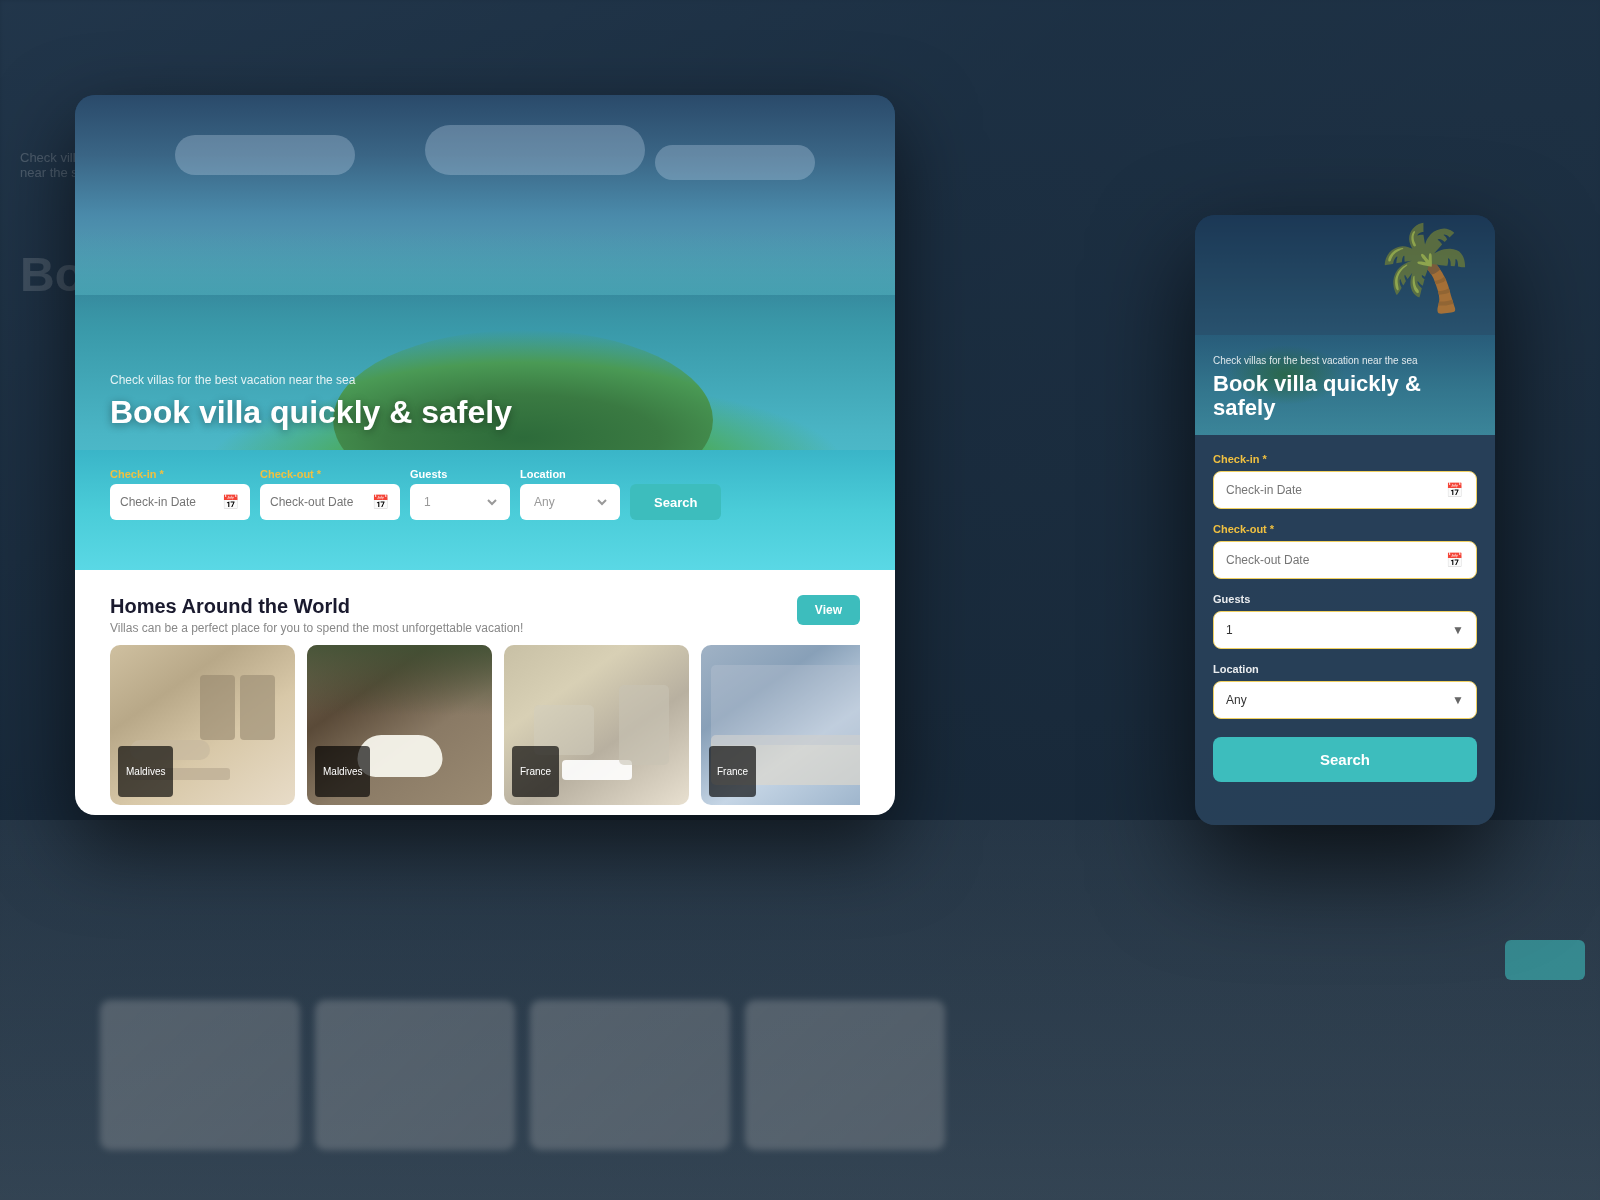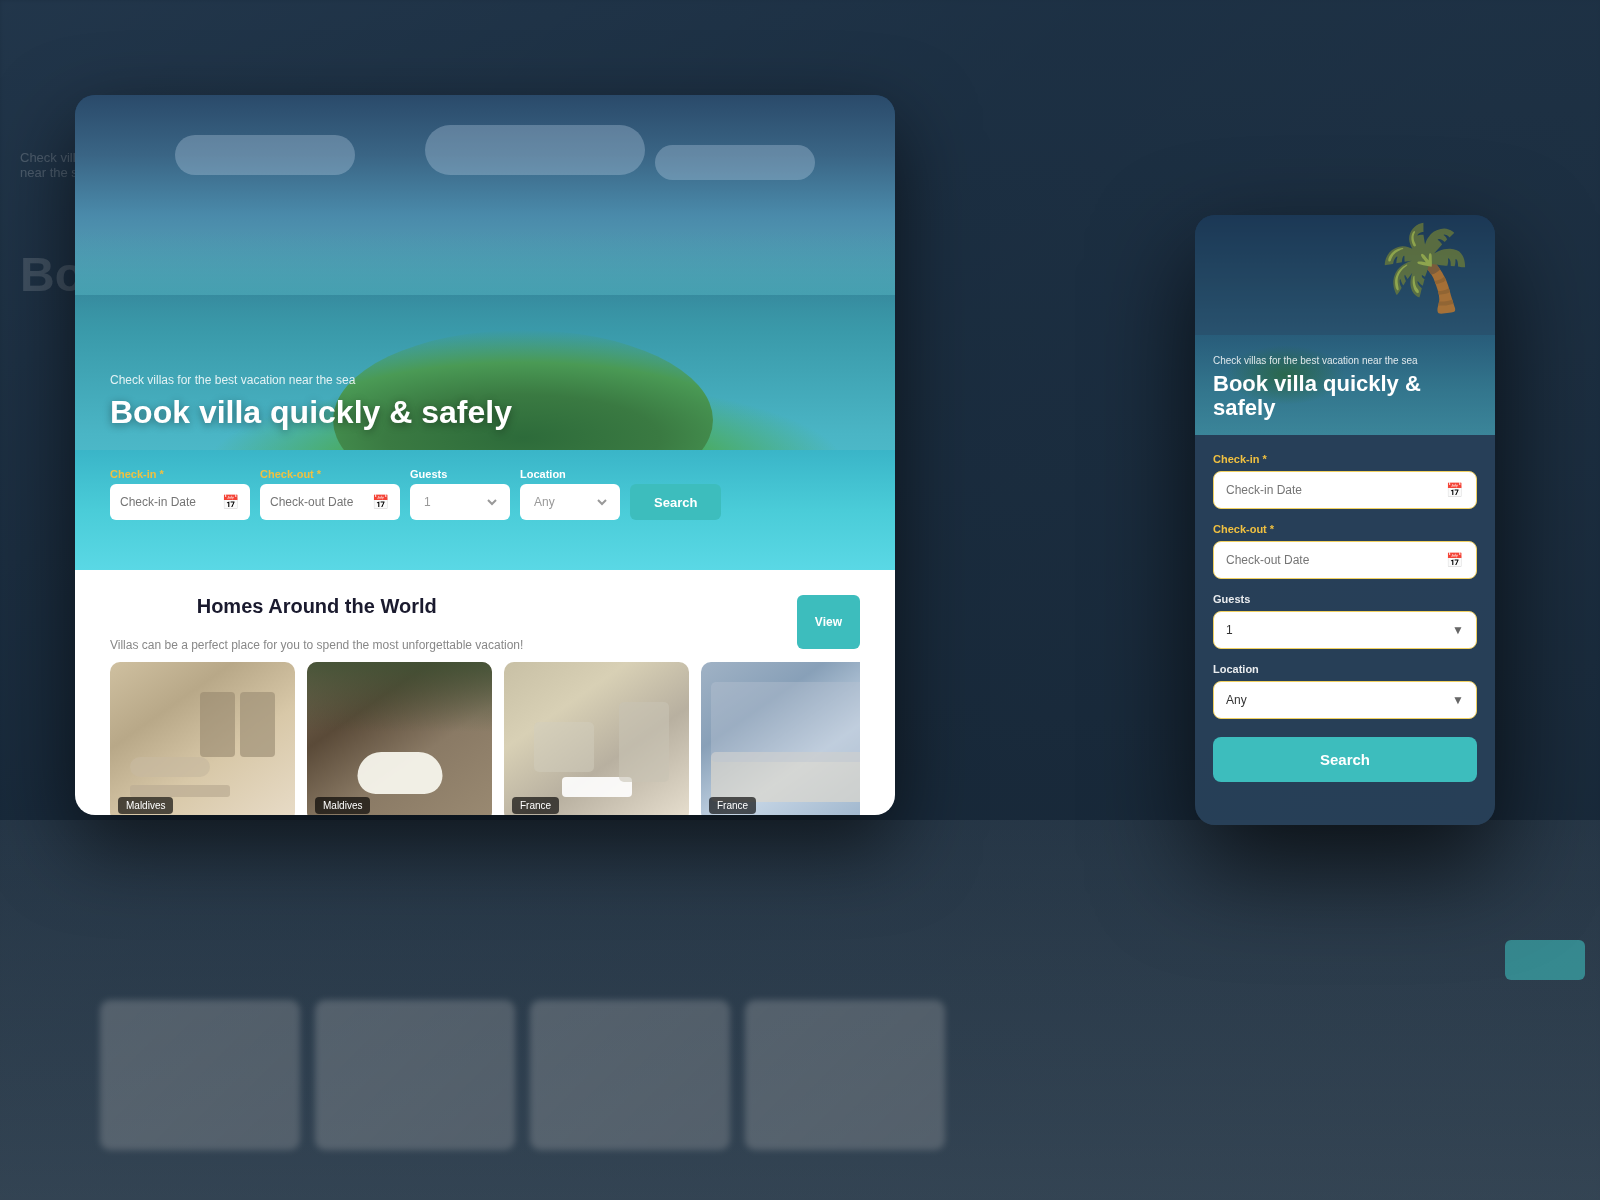--- a/index.html
+++ b/index.html
@@ -213,35 +213,34 @@
       display: flex;
       justify-content: space-between;
       align-items: flex-start;
       margin-bottom: 10px;
     }
 
     .section-title {
       font-size: 20px;
       font-weight: 800;
       color: #1a1a2e;
-      text-align: center;
     }
 
     .section-subtitle {
       font-size: 12px;
       color: #888;
-      margin-top: 20px;
+      margin-top: 3px;
     }
 
     .view-btn {
       background: #3dbdbd;
       color: white;
       border: none;
       border-radius: 6px;
-      padding: 20px 18px;
+      padding: 8px 18px;
       font-size: 12px;
       font-weight: 600;
       cursor: pointer;
     }
 
     .property-grid {
       display: flex;
       gap: 12px;
       overflow: hidden;
     }
@@ -255,21 +254,21 @@
       flex-shrink: 0;
     }
 
     .location-badge {
       position: absolute;
       bottom: 8px;
       left: 8px;
       background: rgba(0,0,0,0.65);
       color: white;
       font-size: 10px;
-      padding: 3px 8px;
+      padding: 20px 8px;
       border-radius: 4px;
     }
 
     
     .mobile-card {
       position: absolute;
       top: 215px;
       right: 105px;
       width: 300px;
       height: 610px;

